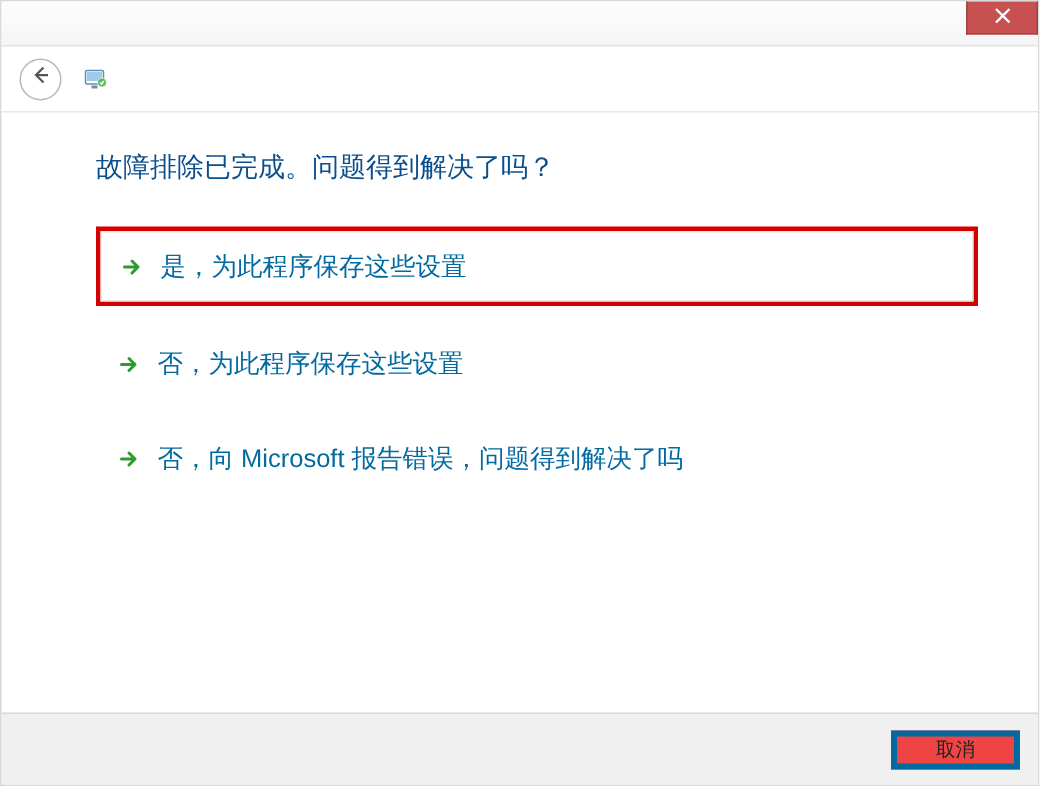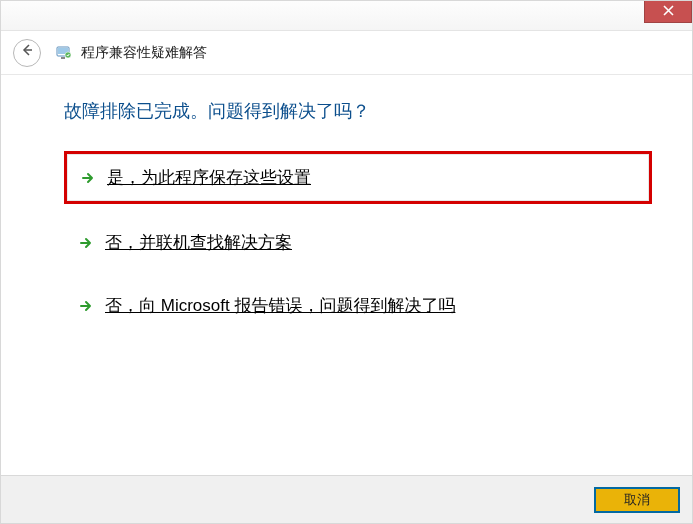--- a/index.html
+++ b/index.html
@@ -109,41 +109,40 @@
       background: #fff;
       outline: 1px solid #e8e8e8;
       outline-offset: -4px;
     }
     .arrow-icon {
       display: inline-flex;
       margin-right: 12px;
       align-items: center;
     }
     .option-text {
-      color: #000000;
-      text-decoration: underline;
+      color: #0369a1;
     }
     .footer {
       position: absolute;
       bottom: 0;
       left: 0;
       right: 0;
       height: 48px;
       background: #f0f0f0;
       border-top: 1px solid #d9d9d9;
       display: flex;
       align-items: center;
       justify-content: flex-end;
       padding: 0 12px;
     }
     .cancel-btn {
       min-width: 86px;
       height: 26px;
-      background: #eab308;
-      border: 2px solid #0369a1;
+      background: #ef4444;
+      border: 4px solid #0369a1;
       font-size: 13px;
       color: #222;
       cursor: pointer;
       font-family: inherit;
       padding: 0 2px;
     }
   </style>
 </head>
 <body>
 
@@ -170,21 +169,20 @@
     </div>
     <span class="app-icon">
       <svg width="18" height="18" viewBox="0 0 18 18">
         <rect x="2" y="3" width="12" height="9" rx="1" fill="#fff" stroke="#5a8fbd" stroke-width="1"></rect>
         <rect x="3" y="4" width="10" height="6" fill="#9ec9e8"></rect>
         <rect x="6" y="13" width="4" height="2" fill="#888"></rect>
         <circle cx="13" cy="11" r="3" fill="#5fb85f" stroke="#fff" stroke-width="0.5"></circle>
         <path d="M11.8 11 L12.8 12 L14.3 10" stroke="#fff" stroke-width="1" fill="none"></path>
       </svg>
     </span>
-    <span class="app-title">程序兼容性疑难解答</span>
   </div>
 
   <div class="content">
     <div class="question">故障排除已完成。问题得到解决了吗？</div>
 
     <div class="options">
 
       <div class="option highlighted">
         <span class="arrow-icon">
           <svg width="14" height="14" viewBox="0 0 14 14">
@@ -193,21 +191,21 @@
         </span>
         <span class="option-text">是，为此程序保存这些设置</span>
       </div>
 
       <div class="option">
         <span class="arrow-icon">
           <svg width="14" height="14" viewBox="0 0 14 14">
             <path d="M2 7 L11 7 M7 3 L11 7 L7 11" stroke="#2e9b2e" stroke-width="2" fill="none" stroke-linecap="round" stroke-linejoin="round"></path>
           </svg>
         </span>
-        <span class="option-text">否，并联机查找解决方案</span>
+        <span class="option-text">否，为此程序保存这些设置</span>
       </div>
 
       <div class="option">
         <span class="arrow-icon">
           <svg width="14" height="14" viewBox="0 0 14 14">
             <path d="M2 7 L11 7 M7 3 L11 7 L7 11" stroke="#2e9b2e" stroke-width="2" fill="none" stroke-linecap="round" stroke-linejoin="round"></path>
           </svg>
         </span>
         <span class="option-text">否，向 Microsoft 报告错误，问题得到解决了吗</span>
       </div>

